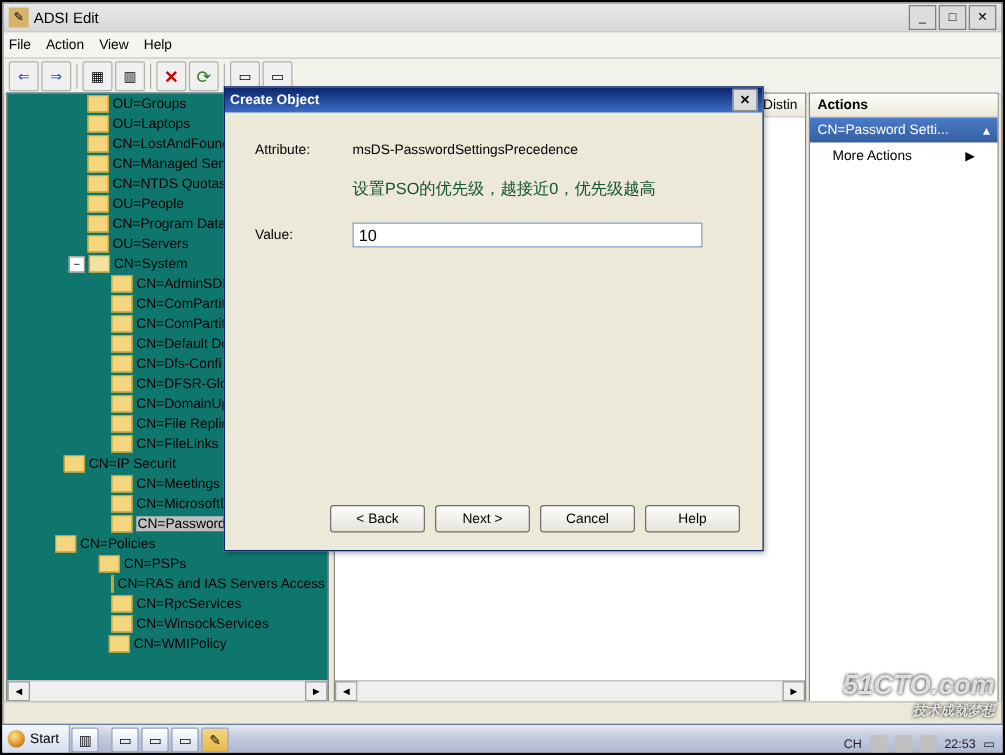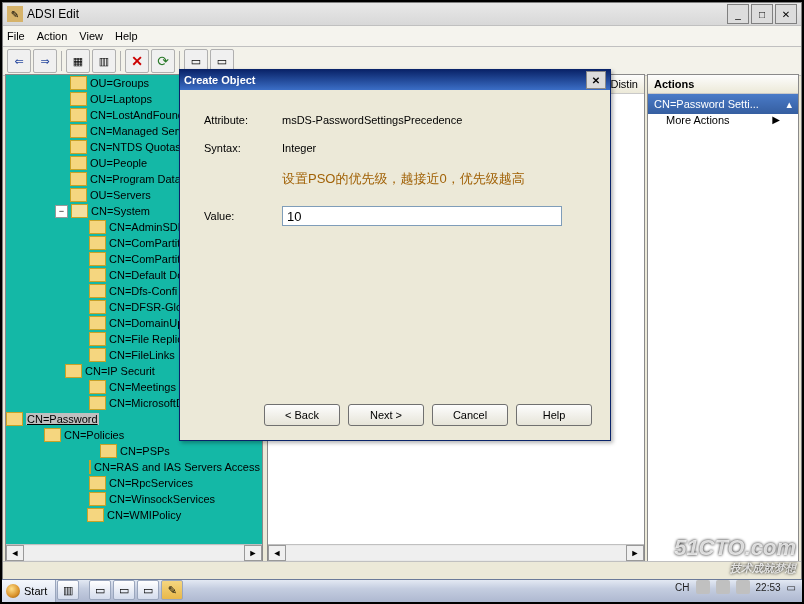--- a/index.html
+++ b/index.html
@@ -11,57 +11,57 @@
 .winbtn{width:20px;height:18px;border:1px solid #808080;background:#dcdcdc;margin-left:2px;display:flex;align-items:center;justify-content:center;font-size:10px;font-family:Arial}
 .menubar{height:20px;background:#f5f4ee;display:flex;align-items:center;padding:0 4px;border-bottom:1px solid #c0c0c0}
 .menubar span{margin-right:12px;color:#000}
 .toolbar{height:28px;background:#f3f2ea;display:flex;align-items:center;padding:0 4px;border-bottom:1px solid #c0c0c0;gap:2px}
 .tbtn{width:22px;height:22px;border:1px solid #b0b0b0;background:#f0f0f0;display:flex;align-items:center;justify-content:center;border-radius:2px}
 .tbtn.del{color:#c00;font-weight:bold;font-size:14px}
 .tbtn.green{color:#2a7a2a;font-size:14px}
 .tbtn.blue{color:#2a4aa0}
 .tsep{width:1px;height:20px;background:#b0b0b0;margin:0 2px}
 .body{position:absolute;top:71px;left:0;right:0;bottom:17px;display:flex}
-.tree{width:256px;background:#14b8a6;border:1px solid #8a8a8a;margin:0 2px;overflow:hidden;position:relative}
+.tree{width:256px;background:#0f766e;border:1px solid #8a8a8a;margin:0 2px;overflow:hidden;position:relative}
 .tree-inner{position:absolute;left:0;top:0;right:0}
 .node{display:flex;align-items:center;height:16px;white-space:nowrap}
 .node .tog{width:11px;height:11px;border:1px solid #999;background:#fff;display:flex;align-items:center;justify-content:center;font-size:9px;margin-right:3px;line-height:1}
 .node .fold{width:15px;height:12px;background:#f5d67f;border:1px solid #c9a227;margin-right:3px}
 .node .fold.open{background:#f5e0a0}
 .node span.txt{}
 .node.sel span.txt{background:#c0c0c0;color:#000;padding:0 1px}
 .mid{flex:1;background:#fff;border:1px solid #8a8a8a;margin:0 2px;position:relative;overflow:hidden}
 .mid-head{height:18px;background:linear-gradient(#fdfdfd,#ece9d8);border-bottom:1px solid #c9c9c9;display:flex;align-items:center;padding:0 6px;justify-content:flex-end;color:#000}
 .actions{width:150px;background:#fff;border:1px solid #8a8a8a;margin:0 2px 0 0;display:flex;flex-direction:column}
 .actions-head{height:18px;background:linear-gradient(#fdfdfd,#ece9d8);border-bottom:1px solid #c9c9c9;display:flex;align-items:center;padding:0 6px;font-weight:bold}
 .actions-blue{height:20px;background:linear-gradient(#4a7bc8,#355ea0);color:#fff;display:flex;align-items:center;padding:0 6px;font-size:11px}
 .actions-blue .arr{margin-left:auto}
-.actions-item{height:22px;display:flex;align-items:flex-start;padding:0 18px;color:#000}
+.actions-item{height:22px;display:flex;align-items:center;padding:0 18px;color:#000}
 .actions-item .ar{margin-left:auto;font-size:10px}
 .statusbar{position:absolute;left:0;right:0;bottom:0;height:17px;background:#ece9d8;border-top:1px solid #c0c0c0}
 .hscroll{height:16px;background:#e8e8e8;border-top:1px solid #c0c0c0;position:absolute;left:0;right:0;bottom:0;display:flex;align-items:center}
 .hscroll .arrow{width:16px;height:14px;border:1px solid #999;background:#f0f0f0;display:flex;align-items:center;justify-content:center;font-size:9px}
 .hscroll .track{flex:1;height:14px;background:#efefef}
 
 .dialog{position:absolute;left:177px;top:67px;width:430px;height:370px;background:#ece9d8;border:1px solid #0a246a;box-shadow:2px 2px 4px rgba(0,0,0,0.3)}
 .dlg-title{height:20px;background:linear-gradient(#0a246a,#3b6ec6);color:#fff;display:flex;align-items:center;padding:0 4px;font-weight:bold;font-size:11px}
 .dlg-title .spacer{flex:1}
 .dlg-close{width:18px;height:16px;background:#dcdcdc;border:1px solid #888;color:#000;display:flex;align-items:center;justify-content:center;font-size:10px}
 .dlg-body{padding:24px 24px 12px 24px;color:#000}
 .row{display:flex;margin-bottom:16px}
 .row .lbl{width:78px}
 .row .val{flex:1}
-.hint{color:#a16207;font-size:13px;margin:8px 0 18px 78px}
+.hint{color:#14532d;font-size:13px;margin:8px 0 18px 78px}
 .valrow{display:flex;align-items:center}
 .valrow .lbl{width:78px}
 .valrow input{flex:1;height:18px;border:1px solid #7f9db9;padding:0 4px;font-size:13px;font-family:inherit;max-width:270px}
 .dlg-btns{position:absolute;bottom:14px;right:18px;display:flex;gap:8px}
 .dlg-btns button{width:76px;height:22px;border:1px solid #707070;background:linear-gradient(#fdfdfd,#e6e4d8);border-radius:3px;font-size:11px;font-family:inherit}
 
-.taskbar{position:absolute;left:0;right:0;bottom:0;height:22px;background:linear-gradient(#e3e9f3,#c4cde0 40%,#aeb8d0);display:flex;align-items:flex-start;border-top:1px solid #6b7a99}
+.taskbar{position:absolute;left:0;right:0;bottom:0;height:22px;background:linear-gradient(#e3e9f3,#c4cde0 40%,#aeb8d0);display:flex;align-items:flex-end;border-top:1px solid #6b7a99}
 .start{height:22px;padding:0 8px 0 4px;display:flex;align-items:center;gap:4px;background:linear-gradient(#f5f8fc,#d4dced);border-right:1px solid #9aa6bd}
 .start .orb{width:14px;height:14px;border-radius:50%;background:radial-gradient(circle at 40% 35%,#ffe08a,#d9912a 60%,#7a4a0a)}
 .tray{margin-left:auto;display:flex;align-items:center;gap:6px;padding:0 6px;font-size:10px;color:#222}
 .tray .ic{width:14px;height:14px;background:#c0c0c0;border-radius:2px}
 .tb-ic{width:20px;height:18px;border:1px solid #9aa6bd;background:linear-gradient(#fff,#d4dced);margin:0 1px;border-radius:2px;display:flex;align-items:center;justify-content:center}
 .tb-ic.active{background:linear-gradient(#f5d67f,#e8b84a)}
 .watermark{position:absolute;right:6px;bottom:26px;color:rgba(255,255,255,.8);font-size:22px;font-weight:bold;font-style:italic;pointer-events:none;text-shadow:0 0 3px #000}
 .watermark small{font-size:11px;display:block;text-align:right}
 </style>
 </head>
@@ -166,41 +166,41 @@
               <span class="txt">CN=DomainUp</span>
             </div>
             <div class="node" style="padding-left: 83px;">
               <div class="fold"></div>
               <span class="txt">CN=File Replic</span>
             </div>
             <div class="node" style="padding-left: 83px;">
               <div class="fold"></div>
               <span class="txt">CN=FileLinks</span>
             </div>
-            <div class="node" style="padding-left: 59px;">
+            <div class="node" style="padding-left: 45px;">
               <div class="fold"></div>
               <span class="txt">CN=IP Securit</span>
             </div>
             <div class="node" style="padding-left: 83px;">
               <div class="fold"></div>
               <span class="txt">CN=Meetings</span>
             </div>
             <div class="node" style="padding-left: 83px;">
               <div class="fold"></div>
               <span class="txt">CN=MicrosoftD</span>
             </div>
-            <div class="node sel" style=" text-decoration: underline;">
+            <div class="node sel" style="padding-left: 83px;">
               <div class="fold"></div>
               <span class="txt">CN=Password</span>
             </div>
             <div class="node" style="padding-left: 38px;">
               <div class="fold"></div>
               <span class="txt">CN=Policies</span>
             </div>
-            <div class="node" style="padding-left: 94px;">
+            <div class="node" style="padding-left: 73px;">
               <div class="fold"></div>
               <span class="txt">CN=PSPs</span>
             </div>
             <div class="node" style="padding-left: 83px;">
               <div class="fold"></div>
               <span class="txt">CN=RAS and IAS Servers Access Che</span>
             </div>
             <div class="node" style="padding-left: 83px;">
               <div class="fold"></div>
               <span class="txt">CN=RpcServices</span>
@@ -248,24 +248,20 @@
 <div class="dialog">
   <div class="dlg-title">
     <span>Create Object</span>
     <div class="spacer"></div>
     <div class="dlg-close">✕</div>
   </div>
   <div class="dlg-body">
     <div class="row">
       <div class="lbl">Attribute:</div>
       <div class="val">msDS-PasswordSettingsPrecedence</div>
-    </div>
-    <div class="row">
-      <div class="lbl">Syntax:</div>
-      <div class="val">Integer</div>
     </div>
     <div class="hint">设置PSO的优先级，越接近0，优先级越高</div>
     <div class="valrow">
       <div class="lbl">Value:</div>
       <input type="text" value="10" style="">
     </div>
   </div>
   <div class="dlg-btns">
     <button>&lt; Back</button>
     <button>Next &gt;</button>

